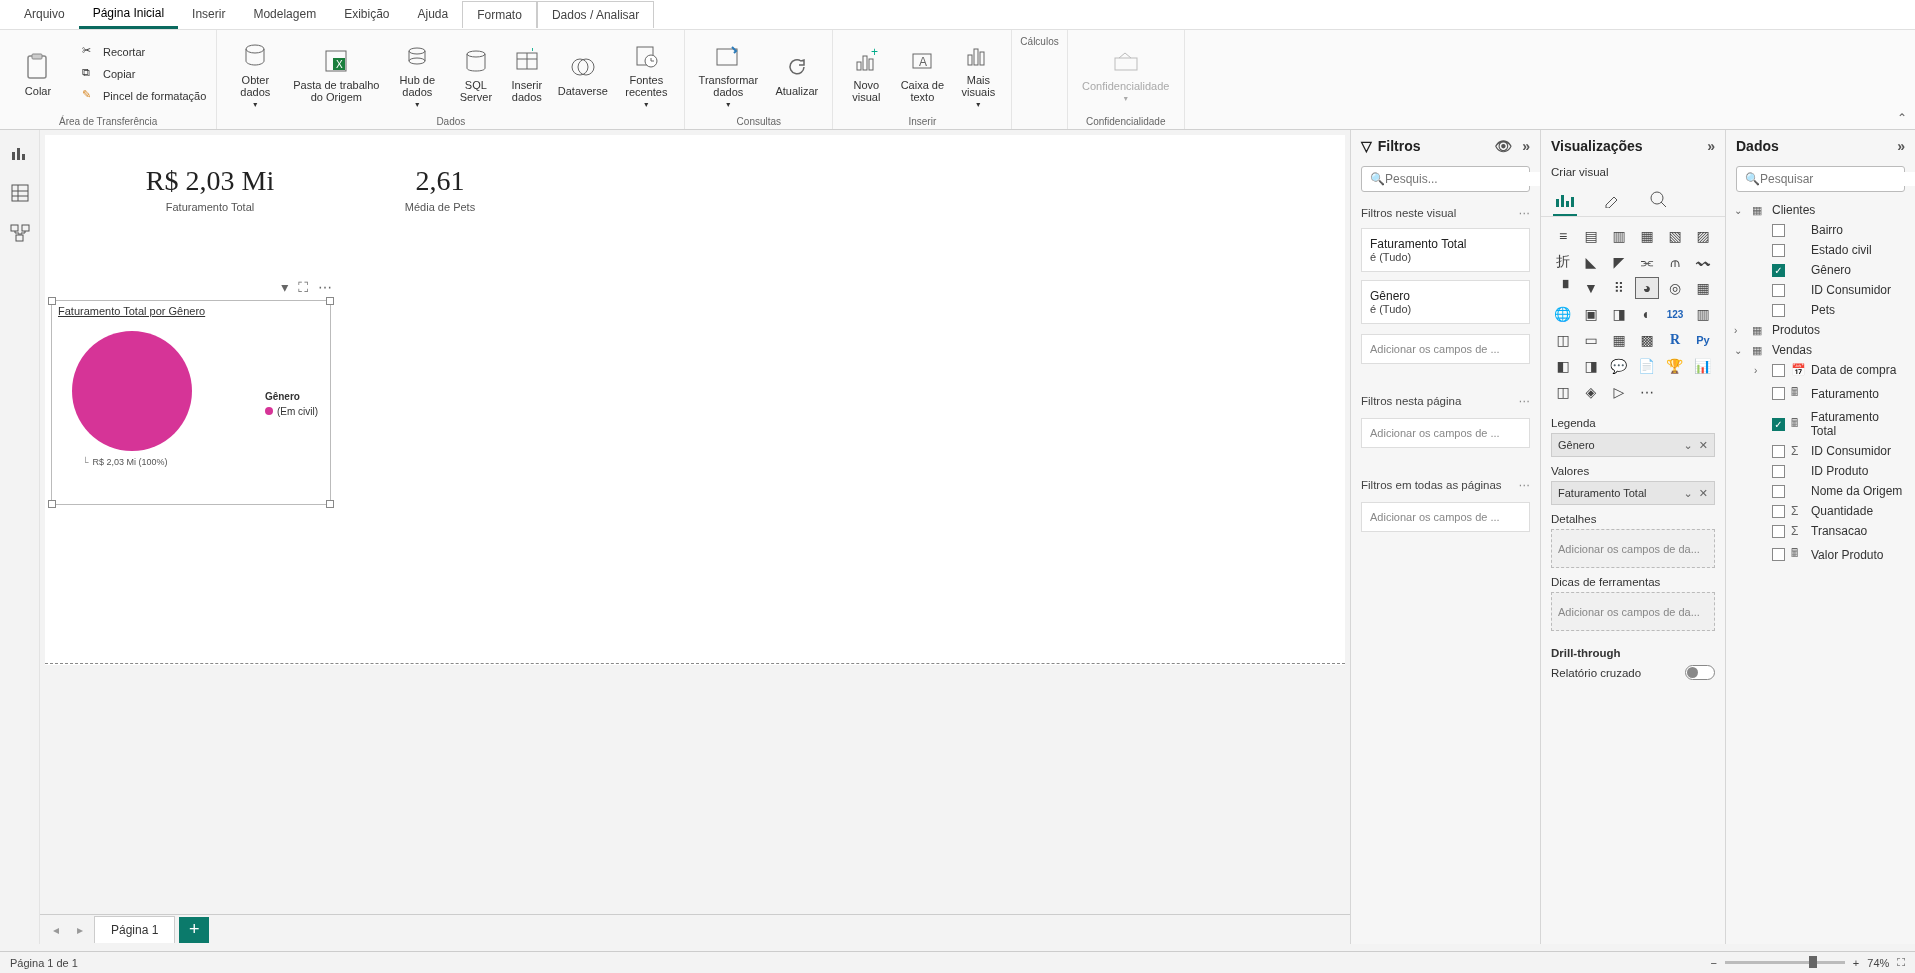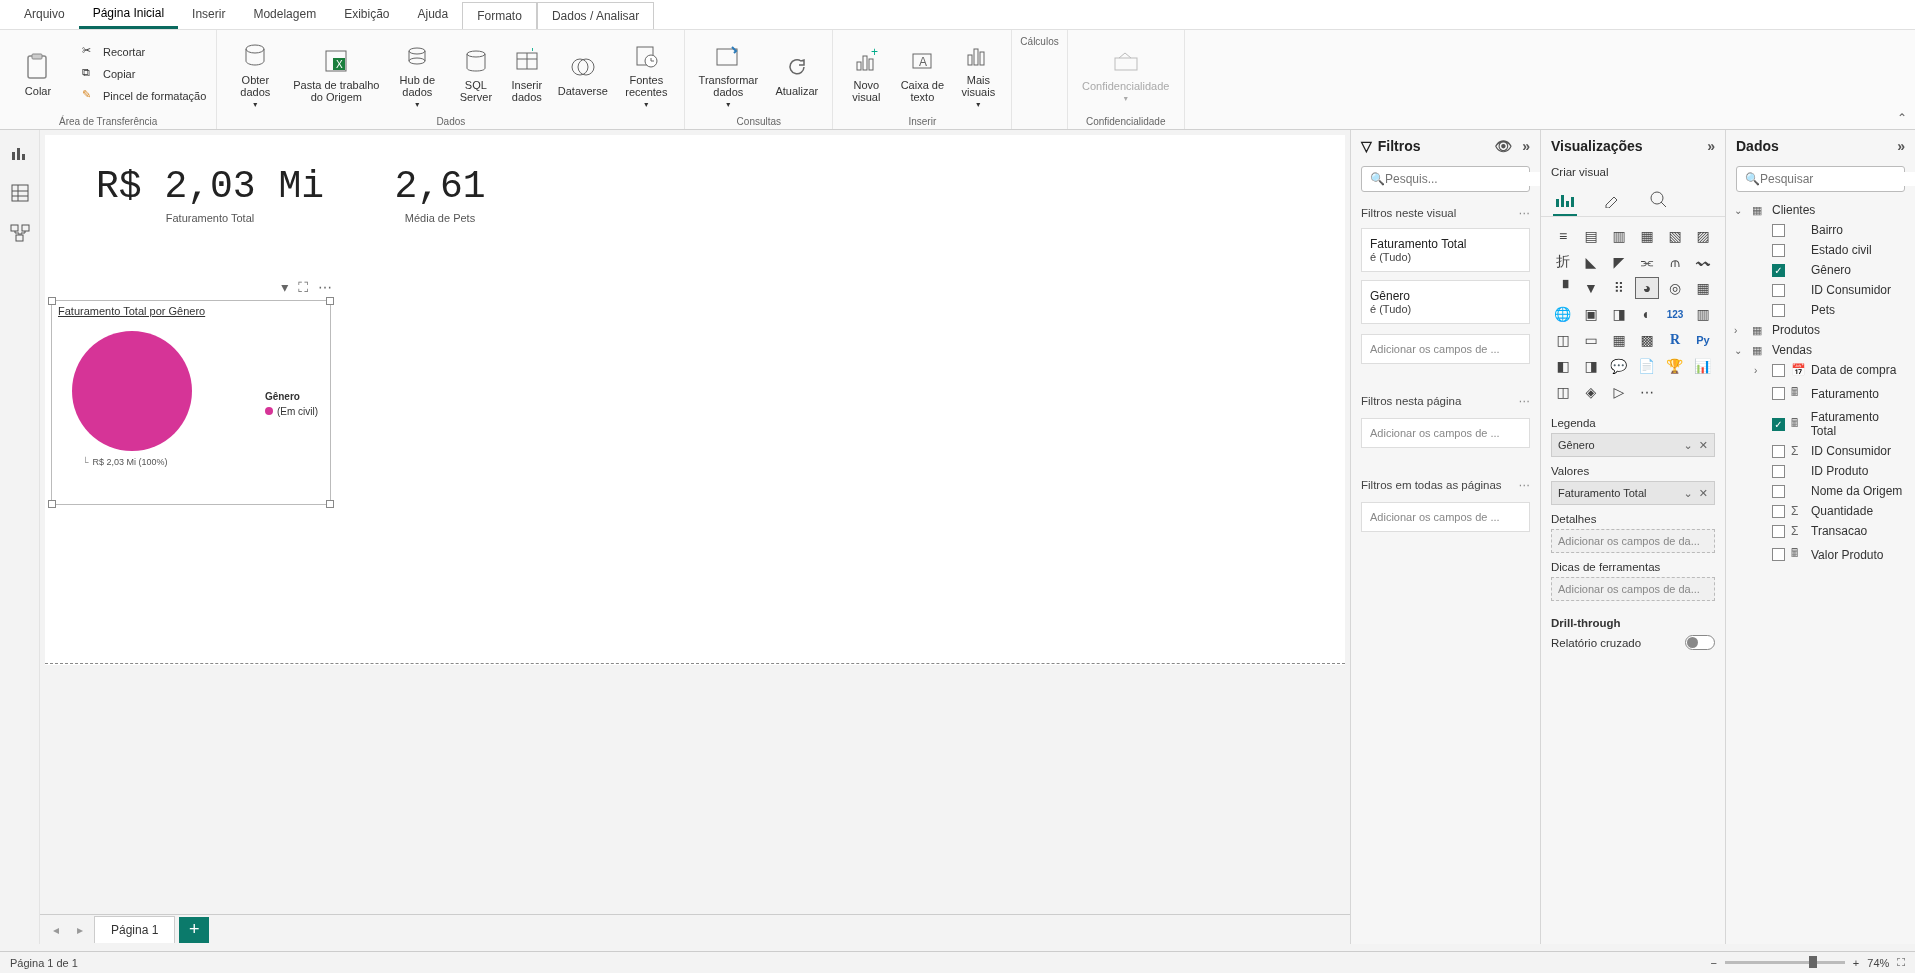--- a/index.html
+++ b/index.html
@@ -1,19 +1,19 @@
 <!DOCTYPE html>
 <html><head>
 <meta charset="utf-8">
 <style>
 * { box-sizing: border-box; margin: 0; padding: 0; font-family: "Segoe UI", Arial, sans-serif; }
 body { width: 1915px; height: 973px; background: #f3f3f3; overflow: hidden; font-size: 12px; color: #333; }
 
 
-.menubar { display: flex; background: #fff; border-bottom: 1px solid #e0e0e0; height: 30px; align-items: flex-end; padding: 0 10px; }
+.menubar { display: flex; background: #fff; border-bottom: 1px solid #e0e0e0; height: 30px; align-items: center; padding: 0 10px; }
 .menubar .tab { padding: 6px 14px; cursor: pointer; color: #444; border-bottom: 2px solid transparent; }
 .menubar .tab.active { border-bottom: 3px solid #0b6a5f; color: #000; font-weight: 500; }
 .menubar .tab.sel { border: 1px solid #ccc; border-bottom: none; background: #fff; }
 .menubar .tab.arquivo { color: #444; }
 
 
 .ribbon { display: flex; background: #fafafa; border-bottom: 1px solid #d0d0d0; height: 100px; position: relative; }
 .ribbon-group { display: flex; flex-direction: column; align-items: center; border-right: 1px solid #e5e5e5; padding: 4px 8px 2px 8px; }
 .ribbon-group-content { display: flex; flex: 1; align-items: center; gap: 6px; }
 .ribbon-group-label { font-size: 10px; color: #666; margin-top: 2px; }
@@ -34,21 +34,21 @@
 .canvas-outer { flex: 1; position: relative; background: #f3f3f3; overflow:hidden;}
 .canvas { position: absolute; top: 5px; left: 5px; right: 5px; height: 530px; background: #fff; }
 .canvas-dots { position:absolute; left:5px; right:5px; top:533px; border-top:1px dashed #888;}
 .page-tabs { position:absolute; left:0; right:0; bottom:0; height:30px; background:#f3f3f3; border-top:1px solid #ccc; display:flex; align-items:center; padding-left:6px; gap:4px;}
 .page-tabs .arrow{ width:20px; text-align:center; color:#999; cursor:pointer;}
 .page-tabs .ptab{ padding:6px 16px; background:#fff; border:1px solid #ccc; border-bottom:none; font-size:12px; cursor:pointer;}
 .page-tabs .addtab{ width:30px; height:26px; background:#0b7a6b; color:#fff; display:flex;align-items:center;justify-content:center; font-size:18px; cursor:pointer;}
 
 
 .card { position: absolute; text-align: center; color: #222;}
-.card .big { font-size: 38px; font-weight: 400; font-family:Liberation Mono, monospace;}
+.card .big { font-size: 28px; font-weight: 400; font-family:Liberation Serif, serif;}
 .card .lbl { font-size: 11px; color: #555; margin-top:4px;}
 
 
 .visual-sel { position:absolute; border:1px solid #bbb; background:#fff; }
 .visual-sel .title{ font-size:11px; color:#333; padding:4px 6px;text-decoration:underline;}
 .handle{ position:absolute; width:8px; height:8px; background:#fff; border:1px solid #888;}
 .handle.tl{top:-4px;left:-4px;} .handle.tr{top:-4px;right:-4px;}
 .handle.bl{bottom:-4px;left:-4px;} .handle.br{bottom:-4px;right:-4px;}
 .pie{ width:120px; height:120px; border-radius:50%; background:#d63497; margin:10px 0 4px 20px;}
 .pie-caption{ font-size:9px; color:#555; margin-left:30px; margin-top:6px; display:flex; align-items:center; gap:4px;}
@@ -80,21 +80,21 @@
 .viz-tab{padding:4px 2px 6px 2px; cursor:pointer; border-bottom:2px solid transparent; font-size:18px; color:#555;}
 .viz-tab.active{border-bottom:2px solid #0b7a6b; color:#0b7a6b;}
 .viz-grid{ display:grid; grid-template-columns:repeat(6,24px); gap:4px; padding:8px 10px;}
 .viz-grid .vitem{width:24px;height:22px;display:flex;align-items:center;justify-content:center;cursor:pointer; color:#444; border:1px solid transparent; font-size:14px;}
 .viz-grid .vitem.sel{border:1px solid #666; background:#e8e8e8;}
 .viz-grid .R{color:#2063b8; font-weight:700; font-family:serif;}
 .viz-grid .Py{color:#2063b8; font-weight:700; font-size:11px;}
 .field-section{padding:6px 10px 2px 10px; font-size:11.5px; color:#333;}
 .field-well{margin:2px 10px; height:24px; background:#e6e6e6; border:1px solid #ccc; display:flex; align-items:center; justify-content:space-between; padding:0 6px; font-size:11px; color:#333;}
 .field-well .well-icons{color:#666; display:flex; gap:6px;}
-.field-placeholder{margin:2px 10px; height:24px; border:1px dashed #bbb; color:#888; font-size:11px; display:flex; align-items:center; padding:0 6px; background:#f0f0f0;}
+.field-placeholder{margin:2px 10px; height:39px; border:1px dashed #bbb; color:#888; font-size:11px; display:flex; align-items:center; padding:0 6px; background:#f0f0f0;}
 .drill-row{display:flex; align-items:center; justify-content:space-between; padding:4px 10px; font-size:11.5px;}
 .toggle{width:30px;height:15px;border:1px solid #888;border-radius:8px;position:relative;background:#fff;}
 .toggle::after{content:"";position:absolute;width:11px;height:11px;border-radius:50%;background:#888;top:1px;left:1px;}
 
 
 .data-pane{ width:190px; }
 .tree{ padding:4px 6px; font-size:12px; color:#333; overflow-y:auto;}
 .tree-row{display:flex; align-items:center; gap:6px; padding:3px 2px; cursor:pointer;}
 .tree-row .chev{width:12px; color:#666; font-size:10px;}
 .tree-row .cb{width:13px;height:13px;border:1px solid #888;display:inline-flex;align-items:center;justify-content:center;background:#fff;}

